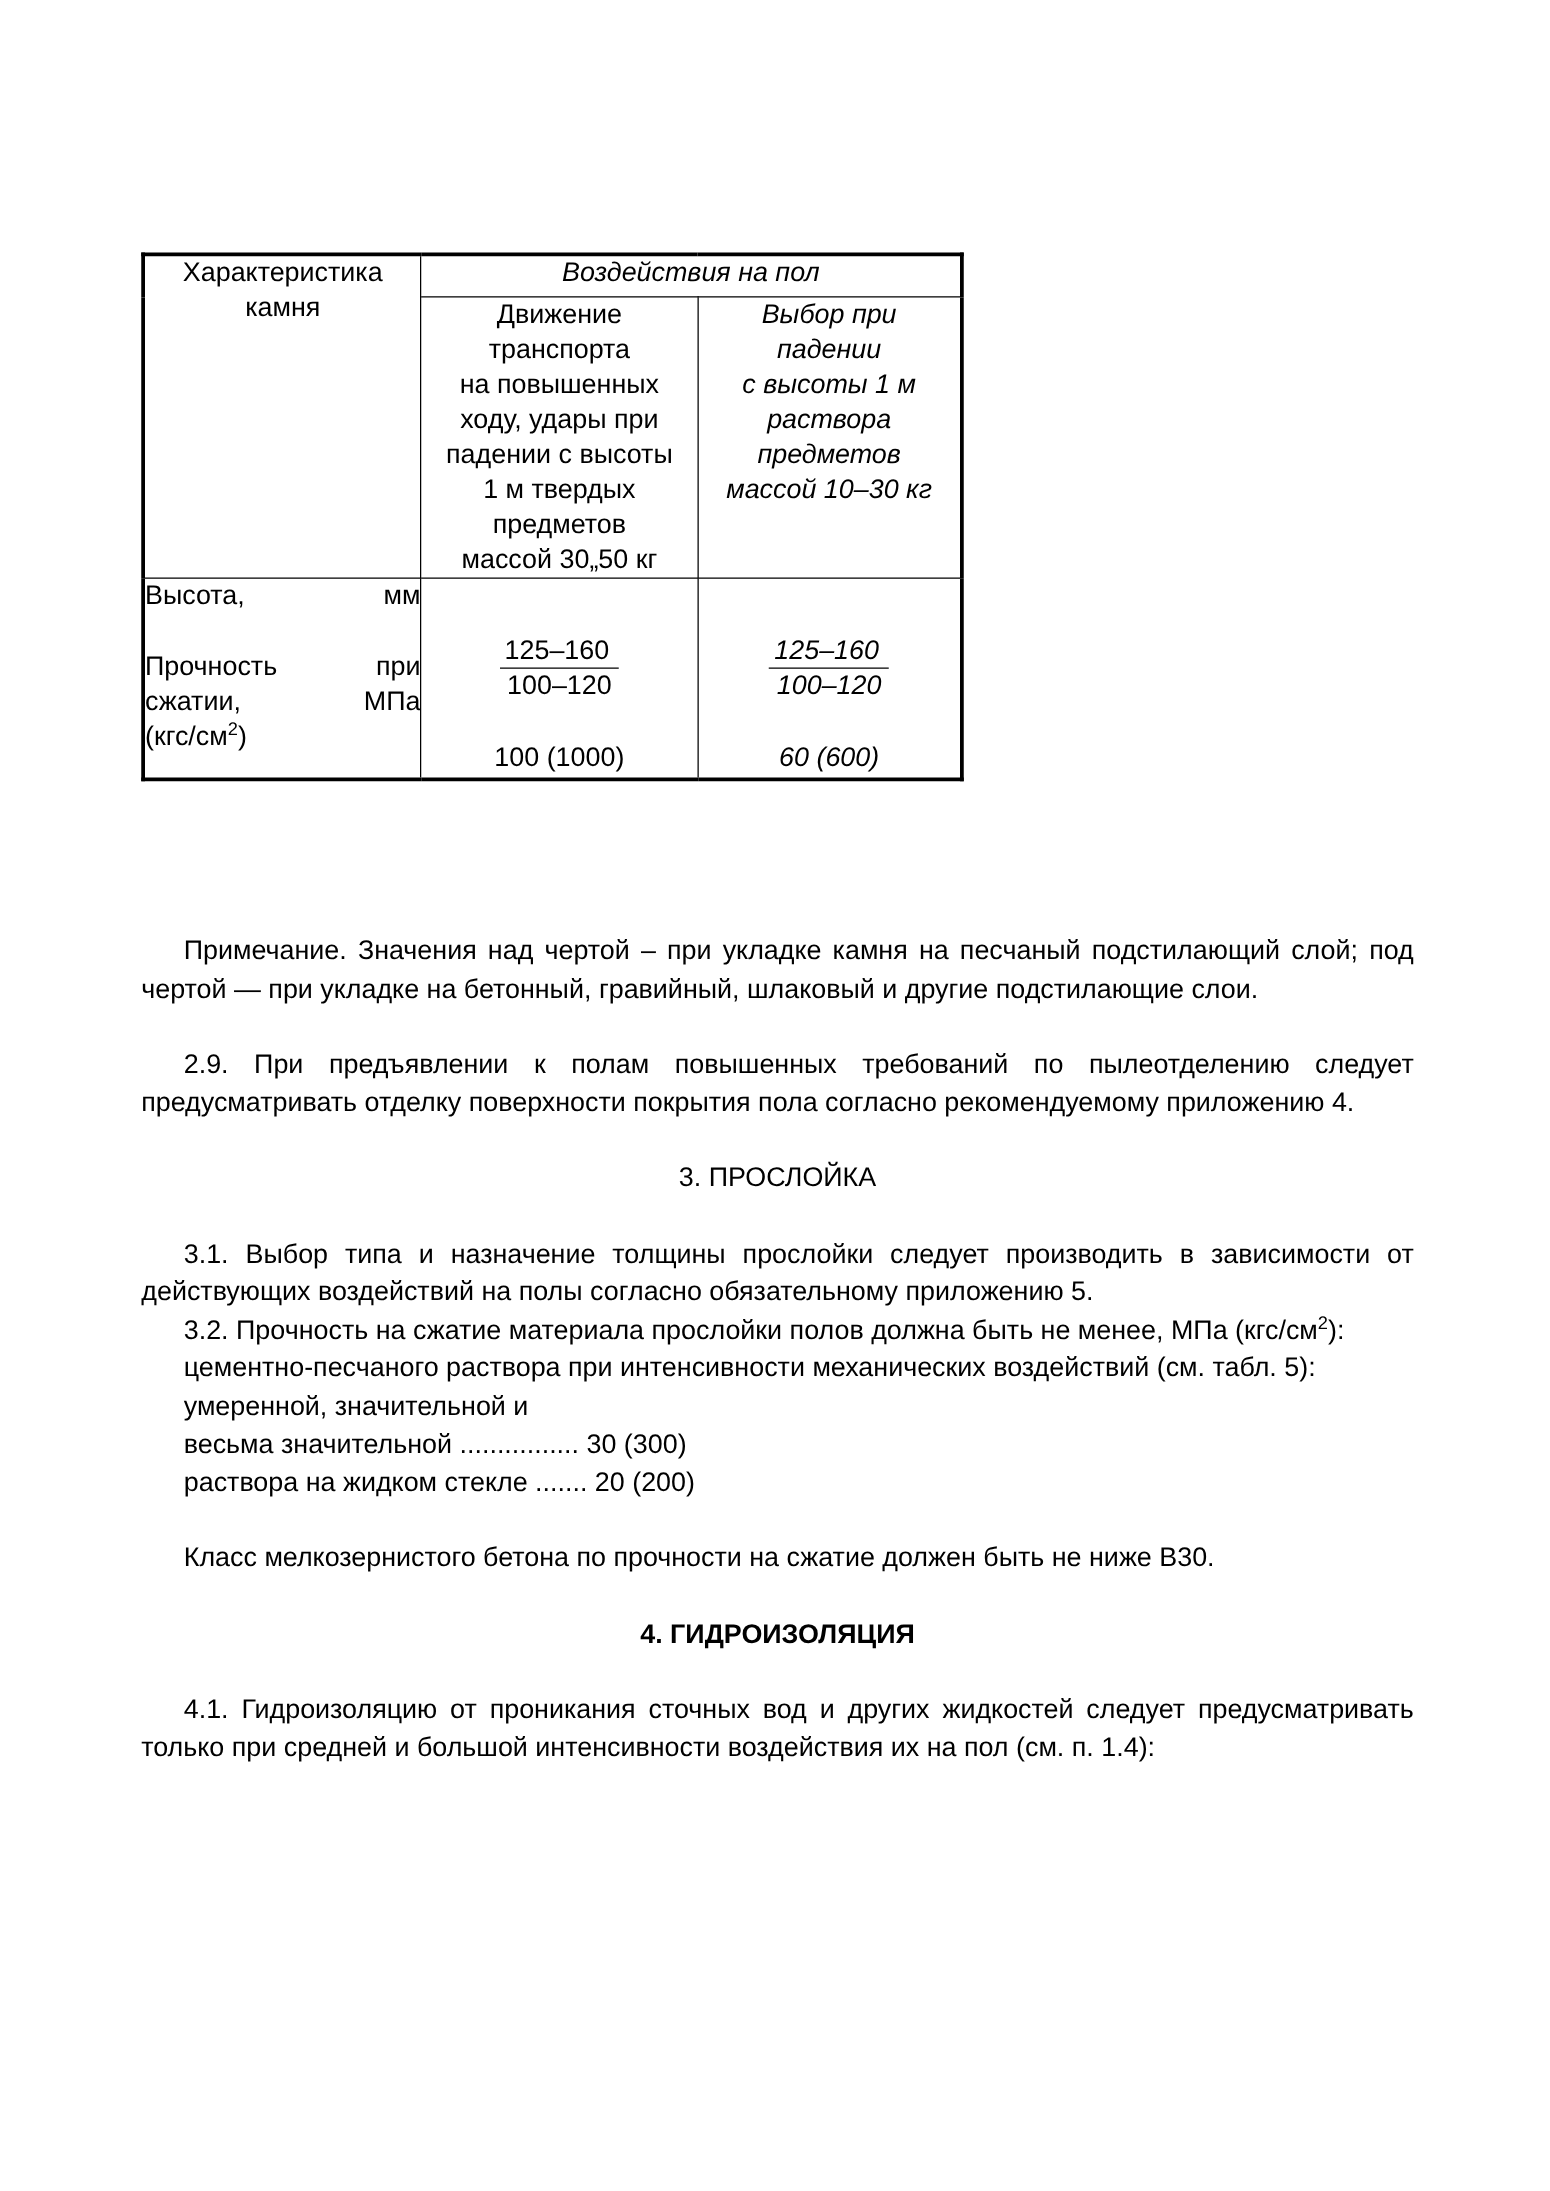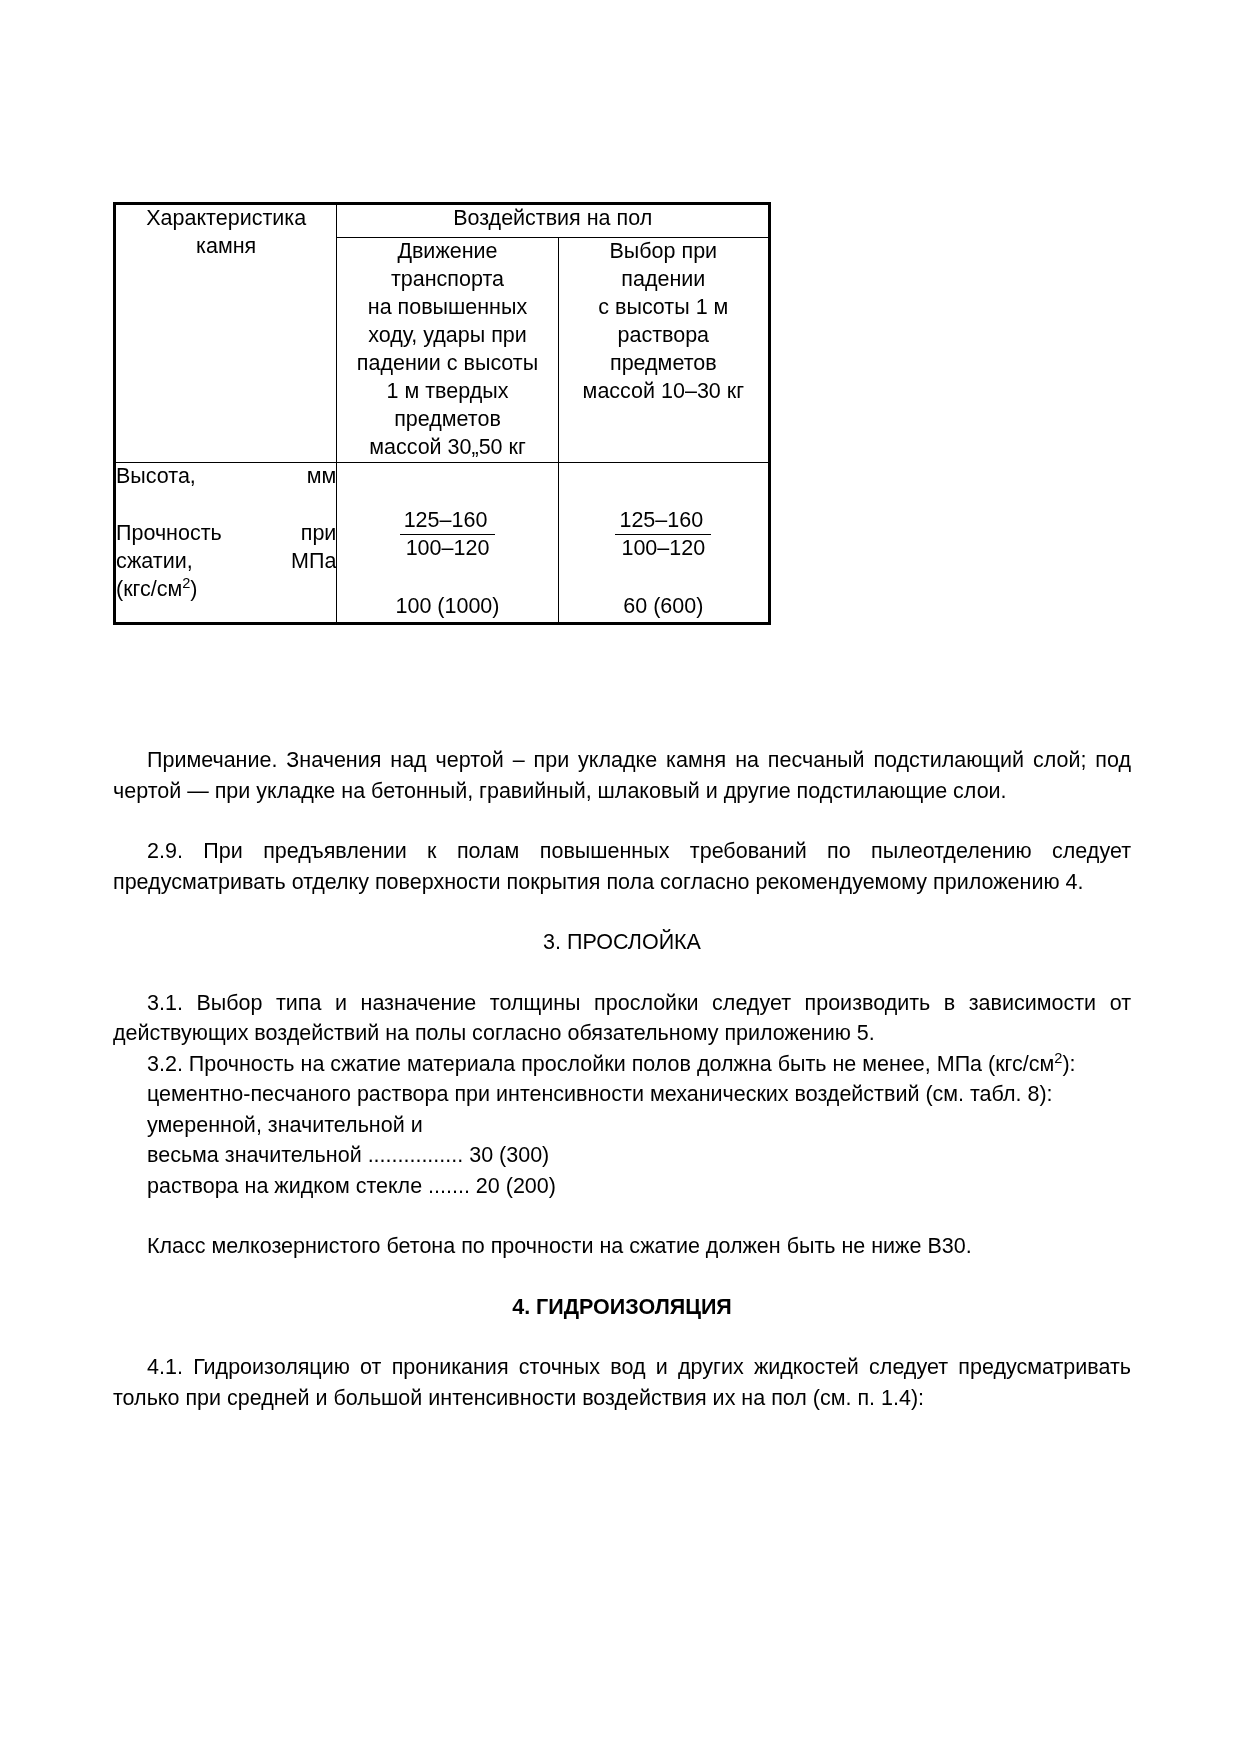--- a/index.html
+++ b/index.html
@@ -43,21 +43,21 @@
     border-collapse: collapse;
     font-size: 21.5px;
     line-height: 1.30;
   }
   table.t3 td {
     border: 1.6px solid #000;
     padding: 0;
     vertical-align: top;
   }
   table.t3 .outer-l { border-left-width: 3.2px; }
-  table.t3 .outer-r { border-right-width: 3.2px; }
+  table.t3 .outer-r { border-right-width: 3.2px; font-style: italic; }
   table.t3 .outer-t { border-top-width: 3.2px; }
   table.t3 .outer-b { border-bottom-width: 3.2px; }
   .hdr-span {
     height: 32px;
     text-align: center;
     vertical-align: middle;
   }
   .col-stone {
     width: 200px;
     text-align: center;
@@ -217,21 +217,21 @@
     <div class="gap-m"></div>
 
     <p class="center">3. ПРОСЛОЙКА</p>
 
     <div class="gap-m"></div>
 
     <p class="just">3.1. Выбор типа и назначение толщины прослойки следует производить в зависимости от действующих воздействий на полы согласно обязательному приложению 5.</p>
 
     <p class="just"><span>3.2. Прочность на сжатие материала прослойки полов должна быть не менее, МПа (кгс/см</span><sup>2</sup><span>):</span></p>
 
-    <p class="just">цементно-песчаного раствора при интенсивности механических воздействий (см. табл. 8):</p>
+    <p class="just">цементно-песчаного раствора при интенсивности механических воздействий (см. табл. 5):</p>
 
     <p class="listrow">умеренной, значительной и</p>
     <p class="listrow">весьма значительной ................ 30 (300)</p>
     <p class="listrow">раствора на жидком стекле ....... 20 (200)</p>
 
     <div class="gap-m"></div>
 
     <p class="just">Класс мелкозернистого бетона по прочности на сжатие должен быть не ниже В30.</p>
 
     <div class="gap-m"></div>

